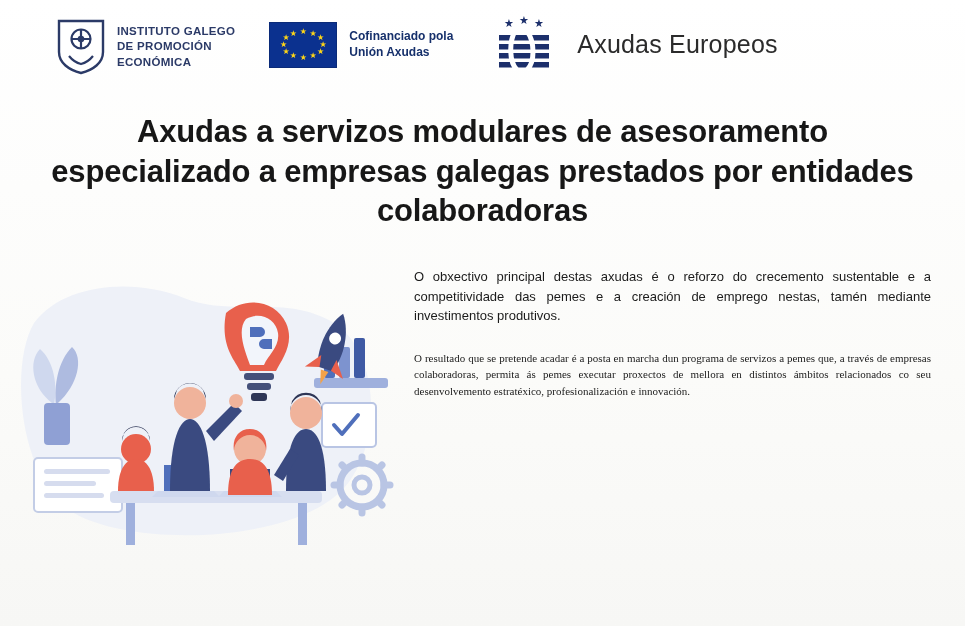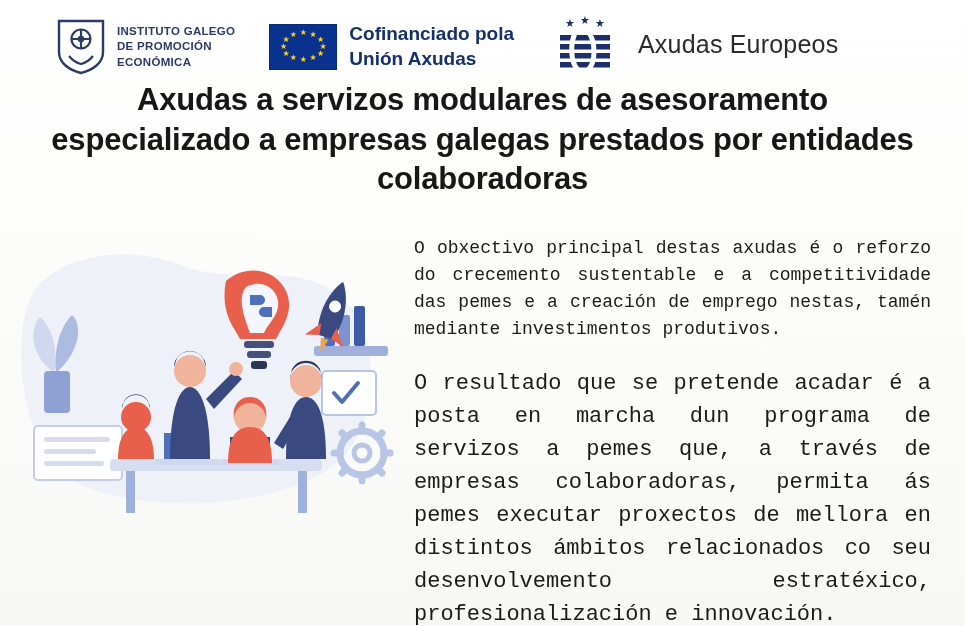--- a/index.html
+++ b/index.html
@@ -69,21 +69,21 @@
     border: 1px solid #0a2a78;
   }
   .eu-star {
     position: absolute;
     color: #ffd617;
     font-size: 8px;
     line-height: 8px;
     transform: translate(-50%, -50%);
   }
   .eu-text {
-    font-size: 19px;
+    font-size: 12px;
     font-weight: 700;
     color: #16306b;
     line-height: 1.3;
   }
 
   
   .logo-fondos {
     display: flex;
     align-items: center;
     gap: 12px;
@@ -97,21 +97,21 @@
   }
   .fondos-text {
     font-size: 25px;
     color: #2b2b2b;
     letter-spacing: 0.2px;
     white-space: nowrap;
   }
 
   
   .title {
-    margin: 4px 36px 0 36px;
+    margin: 36px 36px 0 36px;
     text-align: center;
     font-size: 31px;
     font-weight: 700;
     line-height: 1.28;
     color: #171717;
     letter-spacing: -0.2px;
   }
 
   
   .content {
@@ -125,29 +125,29 @@
     flex: none;
     position: relative;
   }
   .text-col {
     flex: 1;
     padding-top: 14px;
     padding-right: 10px;
   }
   .text-col p {
     margin: 0 0 24px 0;
-    font-size: 18px;
+    font-size: 13px;
     line-height: 1.5;
     text-align: justify;
     color: #1b1b1b;
-    font-family: Liberation Mono, monospace;
+    font-family: Liberation Sans, sans-serif;
   }
   .text-col p.sans {
-    font-family: Liberation Mono, monospace;
-    font-size: 22px;
+    font-family: Liberation Serif, serif;
+    font-size: 11px;
   }
 </style>
 </head>
 <body>
 
 <div class="page">
 
   <div class="logo-bar">
 
     <div class="logo-igape">

